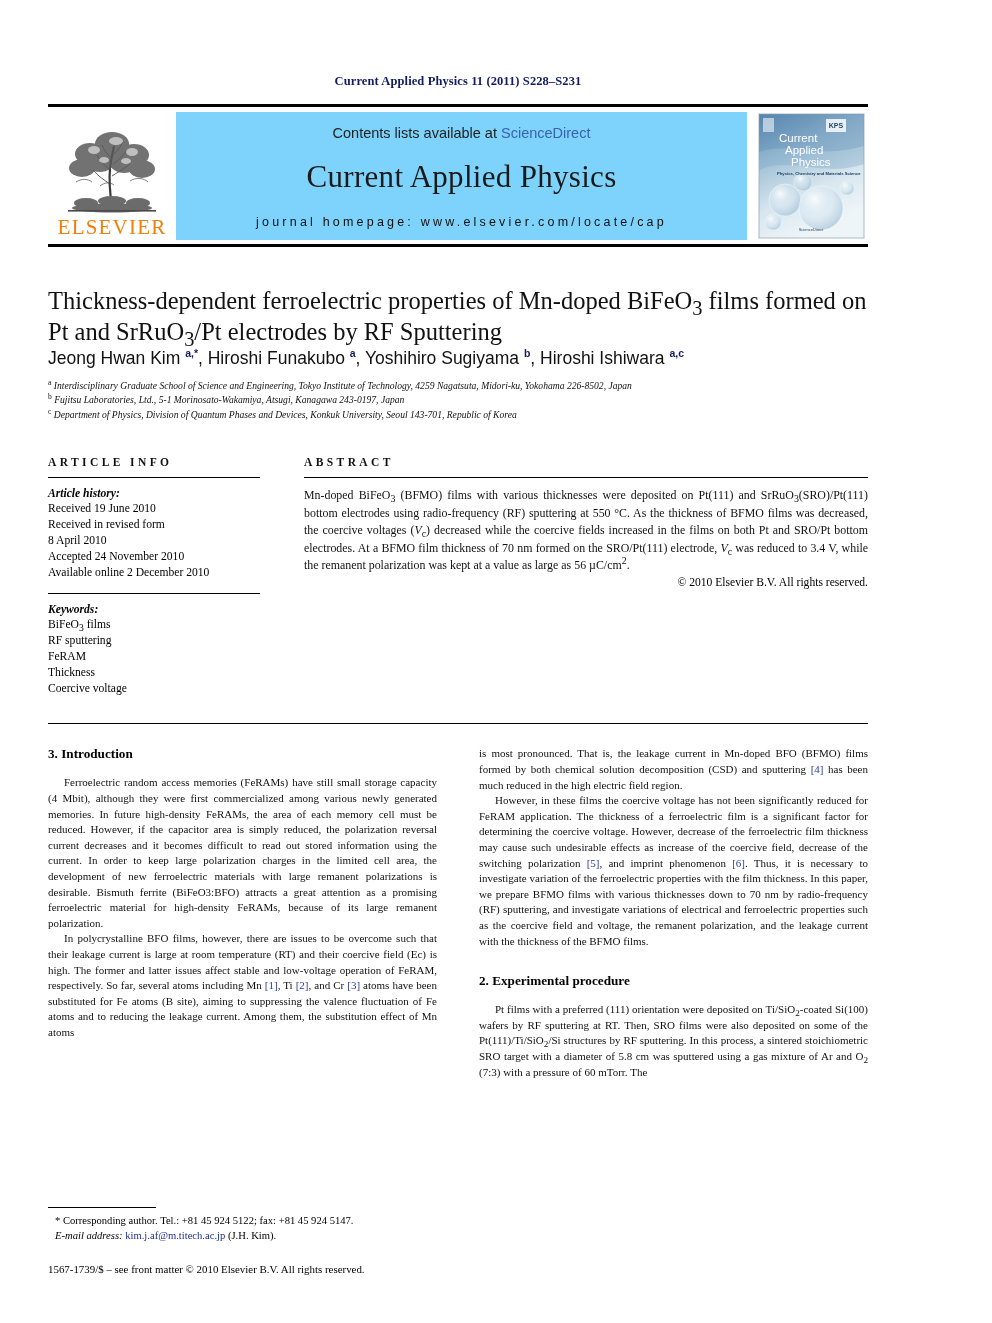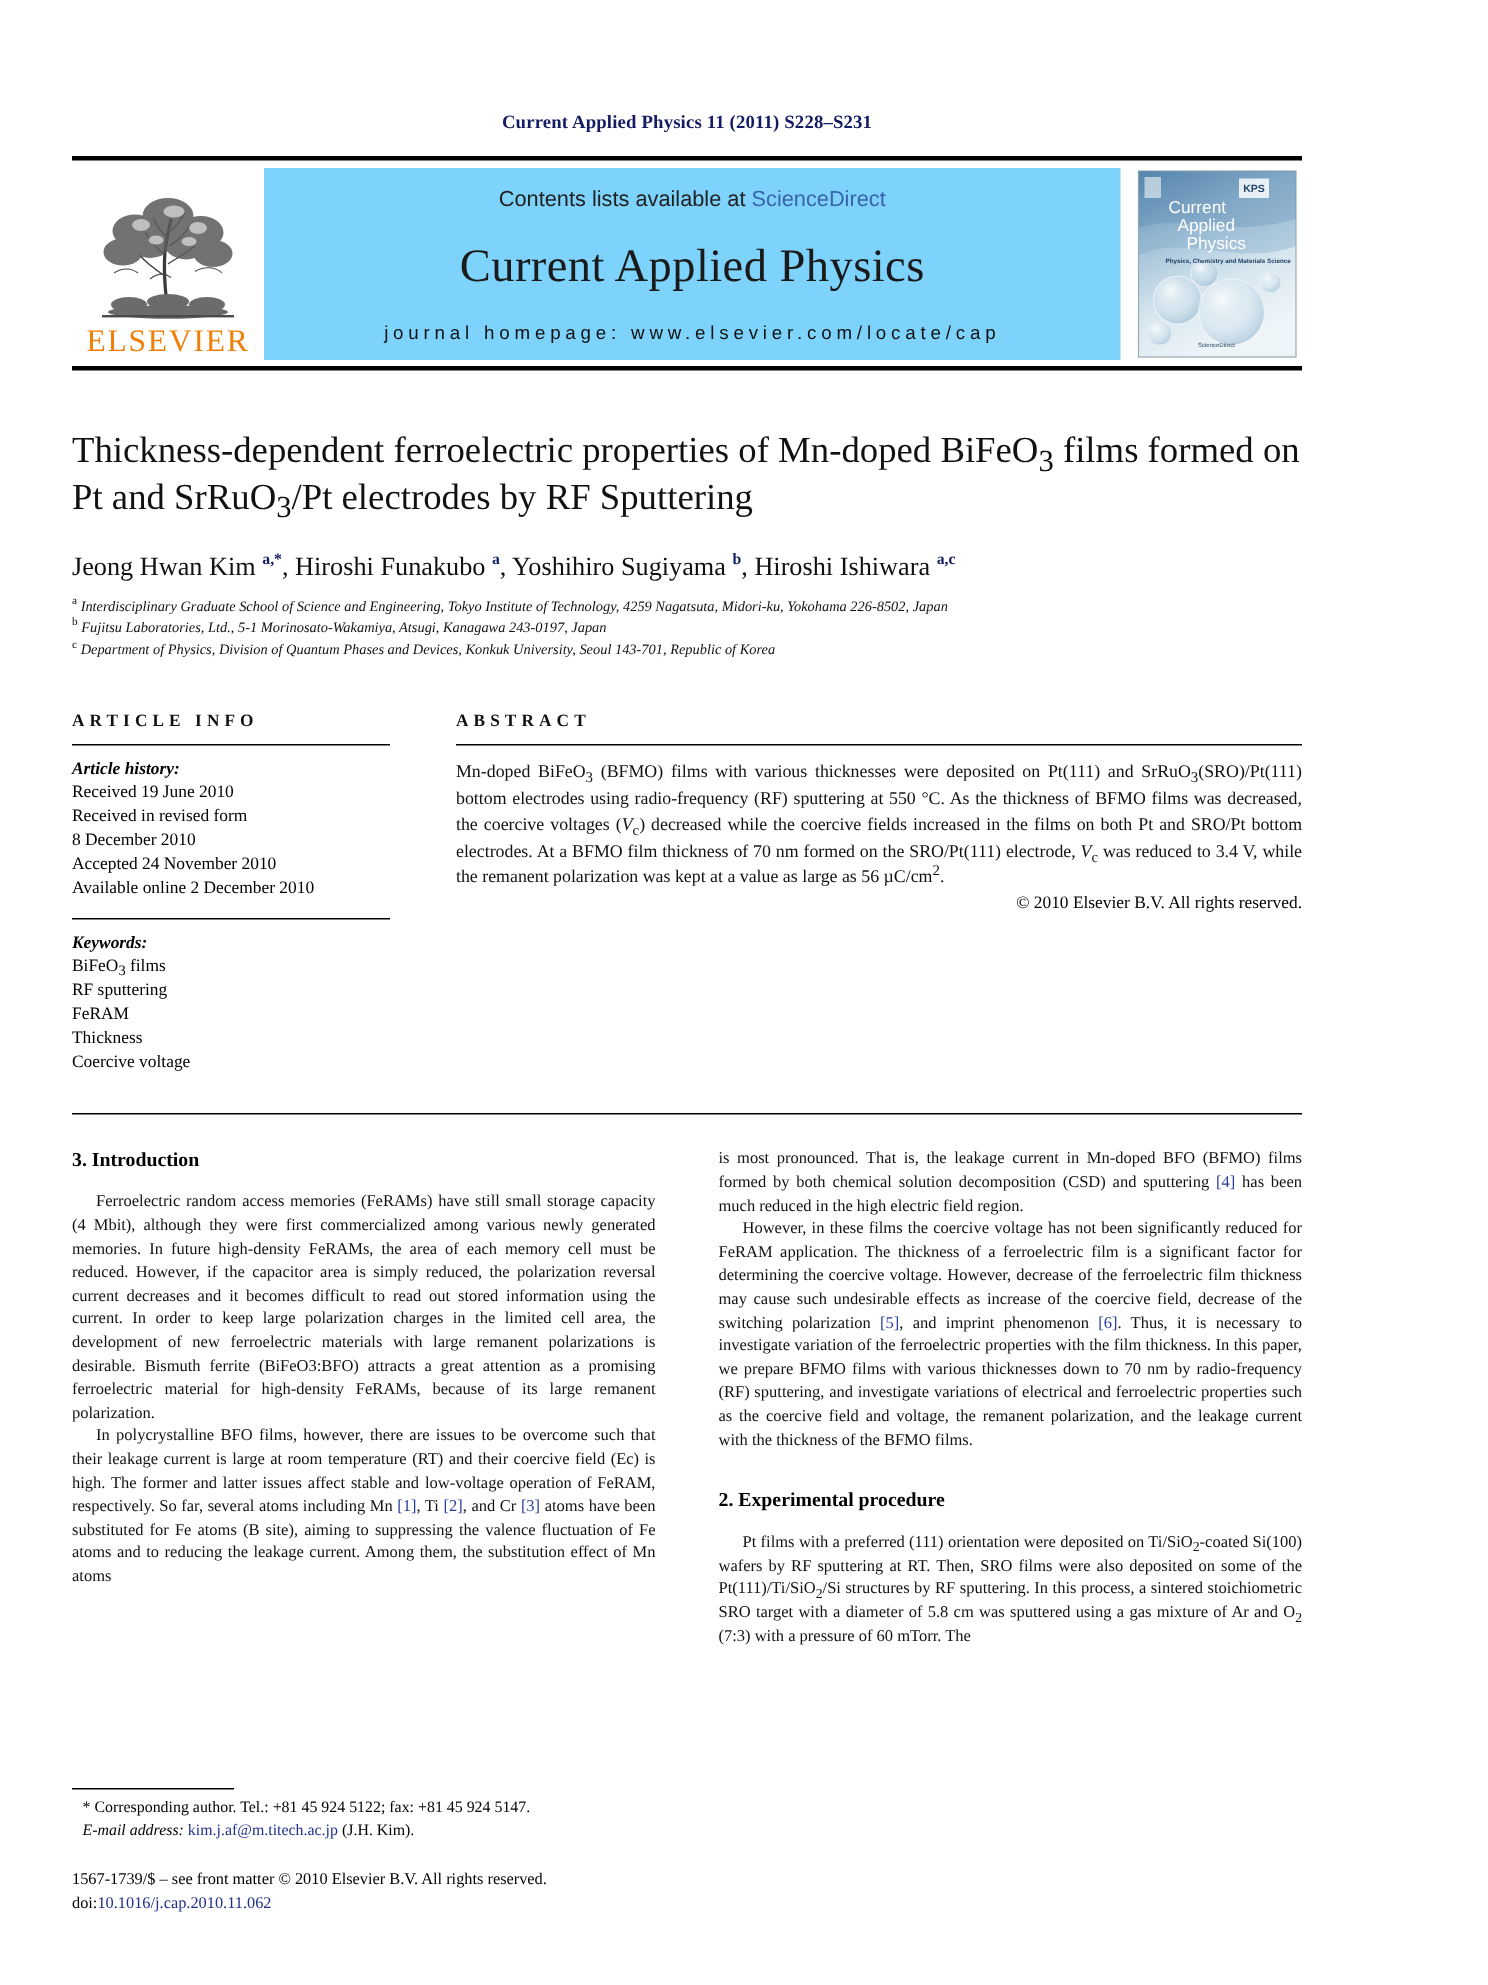--- a/index.html
+++ b/index.html
@@ -104,23 +104,22 @@
   .title-block { margin-top: 38px; }
   .article-title {
     font-family: "Liberation Serif", serif;
     font-size: 24.5px;
     line-height: 1.28;
     font-weight: normal;
     margin: 0;
     color: #111;
   }
   .authors {
-    font-family: Liberation Serif, serif;
+    font-family: Liberation Sans, sans-serif;
     font-size: 17.5px;
-    margin-top: 19px;
     color: #111;
   }
   .authors sup { font-size: 10.5px; color: #131c63; font-weight: bold; }
   .affiliations {
     margin-top: 10px;
     font-family: "Liberation Serif", serif;
     font-style: italic;
     font-size: 9.6px;
     line-height: 1.52;
     color: #111;
@@ -357,21 +356,21 @@
   </div>
 
   <div class="info-abstract">
 
     <div class="col-info">
       <div class="sec-label">ARTICLE INFO</div>
       <div class="rule"></div>
       <div class="hist-head">Article history:</div>
       <div class="hist-line">Received 19 June 2010</div>
       <div class="hist-line">Received in revised form</div>
-      <div class="hist-line">8 December 2010</div>
+      <div class="hist-line">8 April 2010</div>
       <div class="hist-line">Accepted 24 November 2010</div>
       <div class="hist-line">Available online 2 December 2010</div>
       <div class="rule-thin"></div>
       <div class="kw-head">Keywords:</div>
       <div class="kw-line">BiFeO<sub>3</sub> films</div>
       <div class="kw-line">RF sputtering</div>
       <div class="kw-line">FeRAM</div>
       <div class="kw-line">Thickness</div>
       <div class="kw-line">Coercive voltage</div>
     </div>
@@ -402,17 +401,16 @@
     </div>
   </div>
 
   <div class="footnote-zone">
     <div class="fn-rule"></div>
     <div class="fn-line fn-ind">* Corresponding author. Tel.: +81 45 924 5122; fax: +81 45 924 5147.</div>
     <div class="fn-line fn-ind"><span class="fn-email-label">E-mail address:</span> <span class="fn-link">kim.j.af@m.titech.ac.jp</span> <span>(J.H. Kim).</span></div>
 
     <div class="issn-block">
       <div>1567-1739/$ – see front matter © 2010 Elsevier B.V. All rights reserved.</div>
-      <div><span>doi:</span><span class="doi-link">10.1016/j.cap.2010.11.062</span></div>
     </div>
   </div>
 
 </div>
 
 </body></html>

